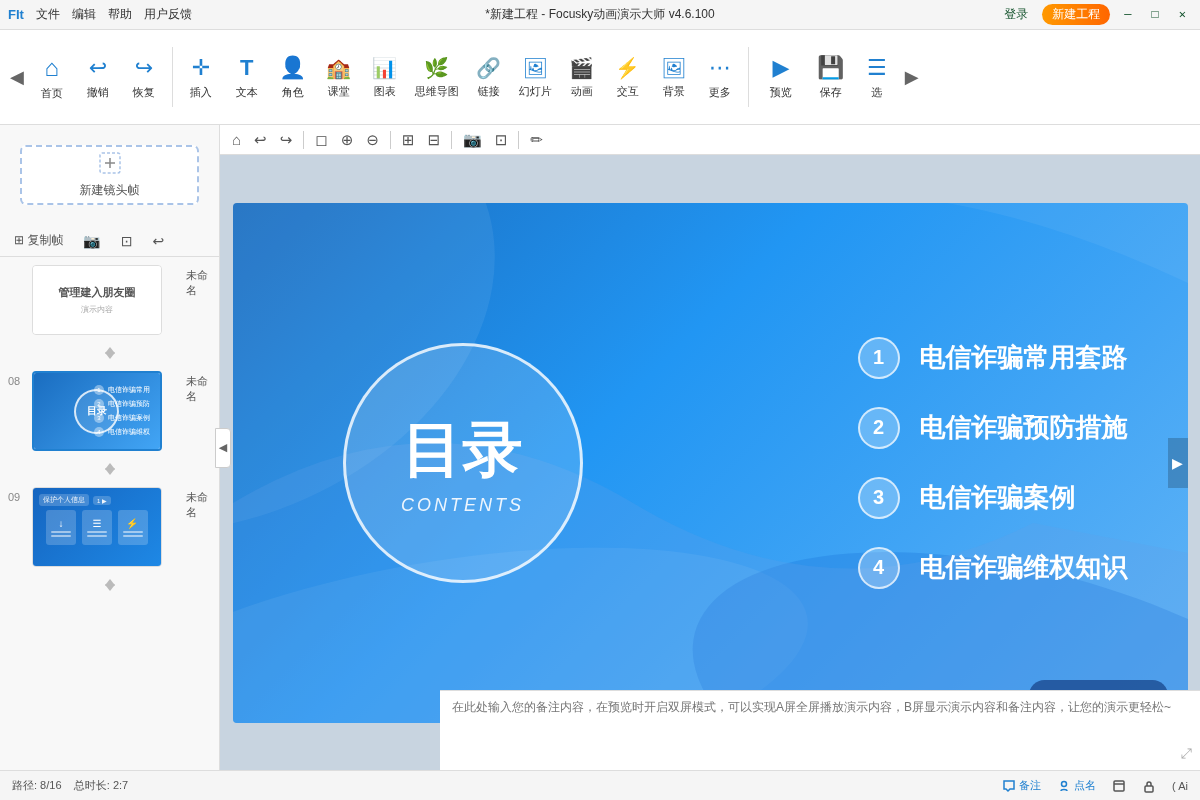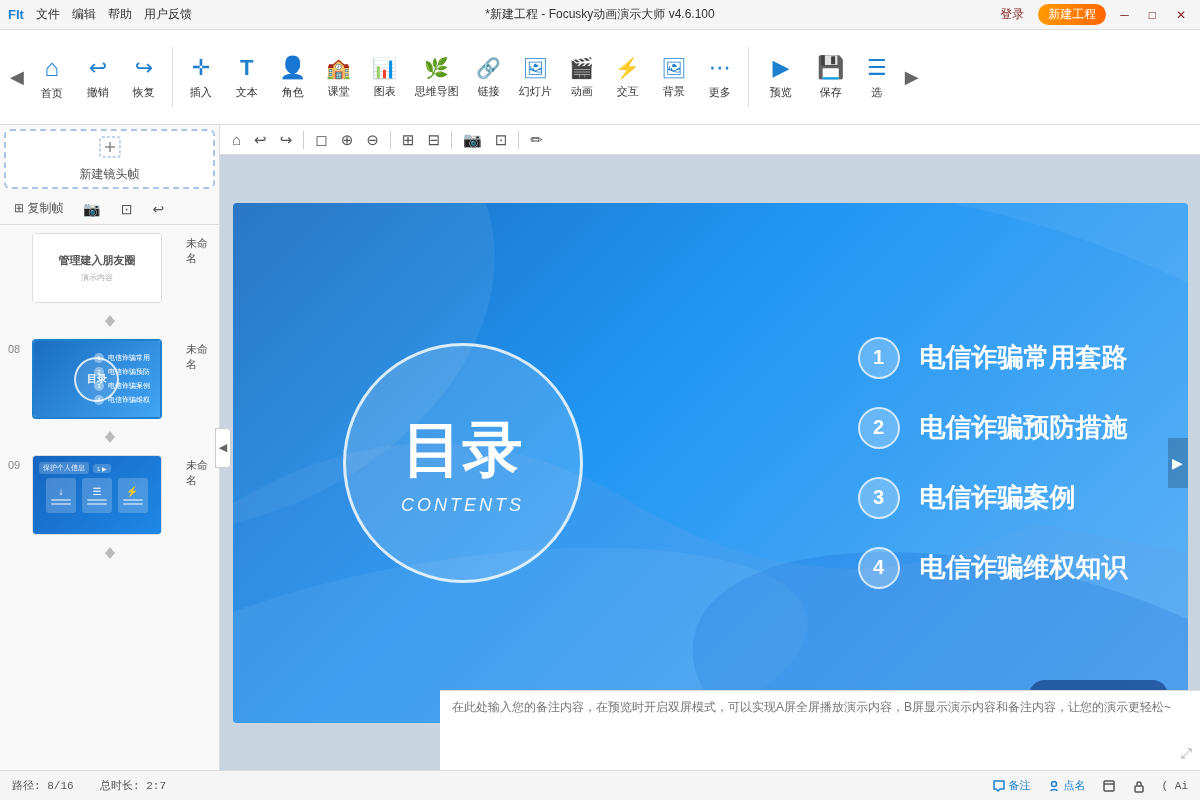--- a/index.html
+++ b/index.html
@@ -11,21 +11,21 @@
       background: #f5f5f5;
       display: flex;
       align-items: center;
       justify-content: space-between;
       padding: 0 8px;
       border-bottom: 1px solid #ddd;
       user-select: none;
     }
     #title-bar .title { font-size: 12px; color: #333; position: absolute; left: 50%; transform: translateX(-50%); }
     #title-bar .win-controls { display: flex; gap: 8px; align-items: center; }
-    #title-bar .win-controls span { font-size: 12px; color: #7f1d1d; cursor: pointer; padding: 2px 6px; }
+    #title-bar .win-controls span { font-size: 12px; color: #14532d; cursor: pointer; padding: 2px 6px; font-family: Liberation Mono, monospace; }
     #title-bar .upgrade-btn { background: linear-gradient(90deg, #f90, #ff6600); color: white; border: none; border-radius: 12px; padding: 2px 10px; font-size: 12px; cursor: pointer; }
     #title-bar .left-menu { display: flex; align-items: center; gap: 12px; }
     #title-bar .left-menu span { font-size: 12px; color: #333; cursor: pointer; }
     .menu-group {
       display: flex;
       flex-direction: column;
       align-items: center;
       padding: 4px 6px;
       cursor: pointer;
       border-radius: 4px;
@@ -52,21 +52,21 @@
     
     #left-panel {
       width: 220px;
       background: #f8f8f8;
       border-right: 1px solid #ddd;
       display: flex;
       flex-direction: column;
       overflow: hidden;
     }
     #new-frame-btn {
-      margin: 4px;
+      margin: 20px;
       height: 60px;
       border: 2px dashed #aac4e8;
       border-radius: 6px;
       display: flex;
       flex-direction: column;
       align-items: center;
       justify-content: center;
       cursor: pointer;
       background: white;
       gap: 2px;
@@ -293,21 +293,20 @@
       bottom: 0;
       left: 0;
       right: 0;
       height: 30px;
       background: #f5f5f5;
       border-top: 1px solid #ddd;
       display: flex;
       align-items: center;
       padding: 0 12px;
       justify-content: space-between;
-      font-family: Liberation Mono, monospace;
     }
     .status-left { font-size: 11px; color: #555; }
     .status-right { display: flex; gap: 16px; align-items: center; text-align: right; }
     .status-btn { font-size: 11px; color: #2080d0; cursor: pointer; display: flex; align-items: center; gap: 3px; }
     .status-btn svg { width: 14px; height: 14px; }
 
     
     .thumb-slide-08 {
       width: 100%;
       height: 100%;

